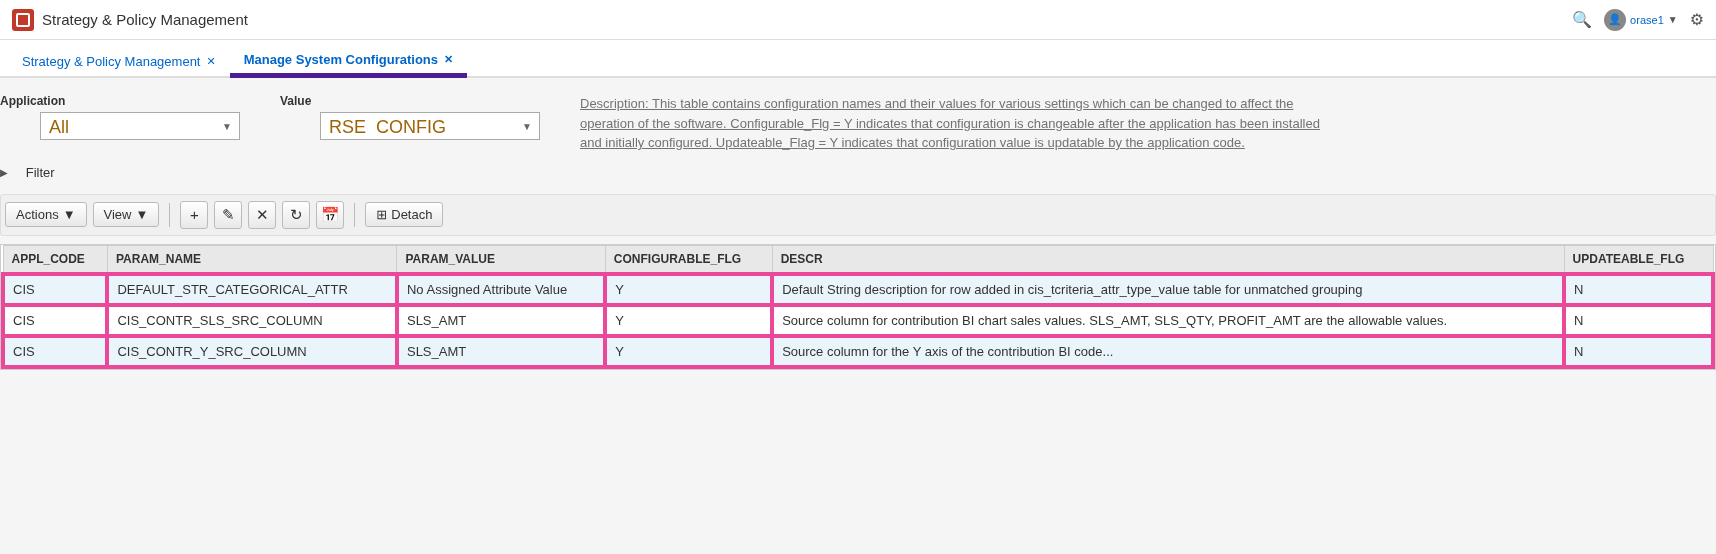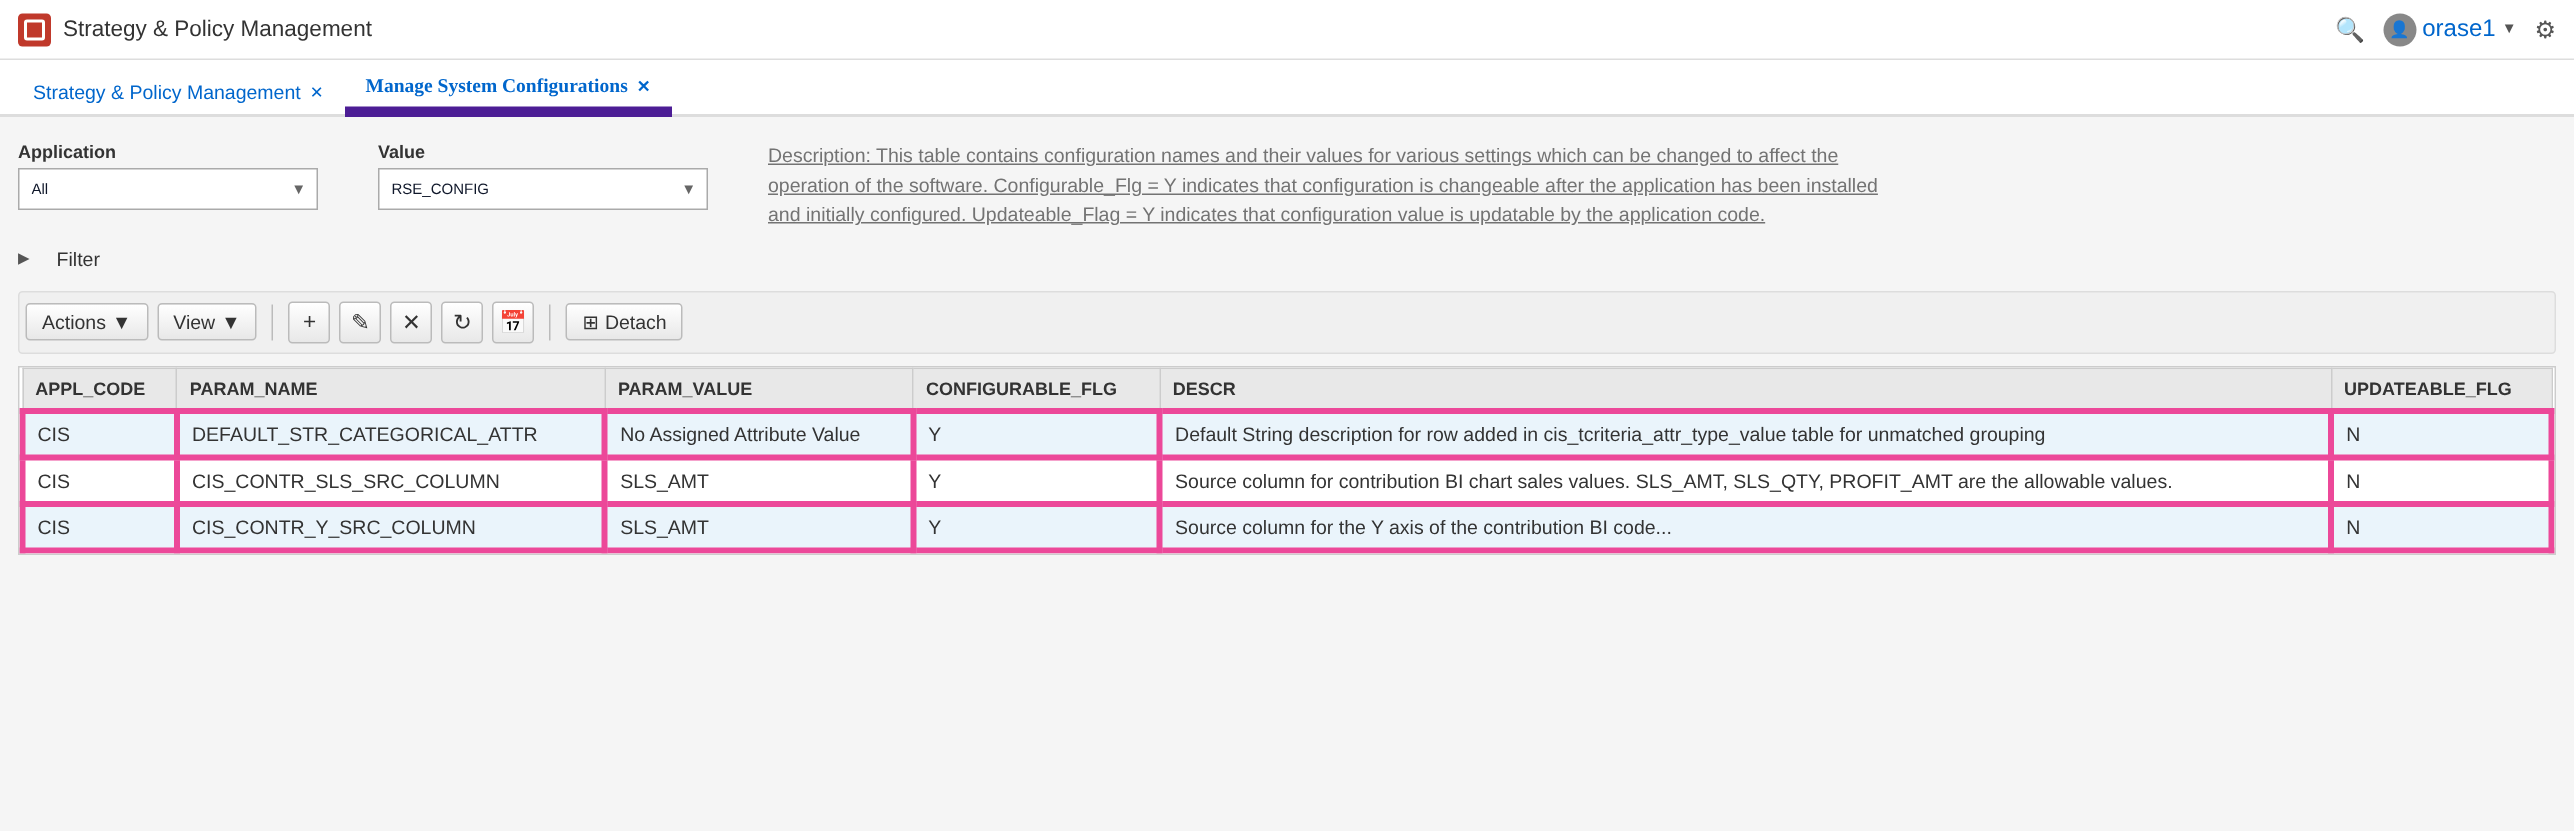--- a/index.html
+++ b/index.html
@@ -60,21 +60,21 @@
       width: 22px;
       height: 22px;
       background: #888;
       border-radius: 50%;
       display: flex;
       align-items: center;
       justify-content: center;
       color: #fff;
       font-size: 11px;
     }
-    .user-name { color: #0066cc; font-size: 16px; }
+    .user-name { color: #0066cc; font-size: 11px; }
     .chevron-down { font-size: 10px; color: #555; }
 
     
     .tab-bar {
       display: flex;
       align-items: flex-end;
       background: #fff;
       border-bottom: 2px solid #ddd;
       padding: 0 8px;
       height: 38px;
@@ -85,33 +85,32 @@
       gap: 6px;
       padding: 8px 14px 6px;
       cursor: pointer;
       font-size: 13px;
       color: #0066cc;
       border-bottom: 3px solid transparent;
       position: relative;
       top: 2px;
     }
     .tab.active {
-      border-bottom: 7px solid #4c1d95;
+      border-bottom: 5px solid #4c1d95;
       font-weight: bold;
-      font-family: Liberation Serif, serif;
     }
     .tab-close {
       font-size: 11px;
       color: #0066cc;
       cursor: pointer;
     }
 
     
     .main-content {
-      padding: 16px 12px;
+      padding: 16px 0;
       background: #f5f5f5;
     }
 
     
     .form-area {
       display: flex;
       align-items: flex-start;
       gap: 40px;
       margin-bottom: 12px;
     }
@@ -128,25 +127,26 @@
     .form-select-wrapper {
       position: relative;
       display: inline-flex;
       align-items: center;
     }
     .form-select {
       appearance: none;
       border: 1px solid #aaa;
       background: #fff;
       padding: 4px 28px 4px 8px;
-      font-size: 10px;
-      color: #0f172a;
+      font-size: 18px;
+      color: #a16207;
       cursor: pointer;
       min-width: 200px;
       height: 28px;
+      margin-left: 40px;
     }
     .form-select.wide {
       min-width: 220px;
     }
     .select-arrow {
       position: absolute;
       right: 8px;
       pointer-events: none;
       color: #666;
       font-size: 10px;

